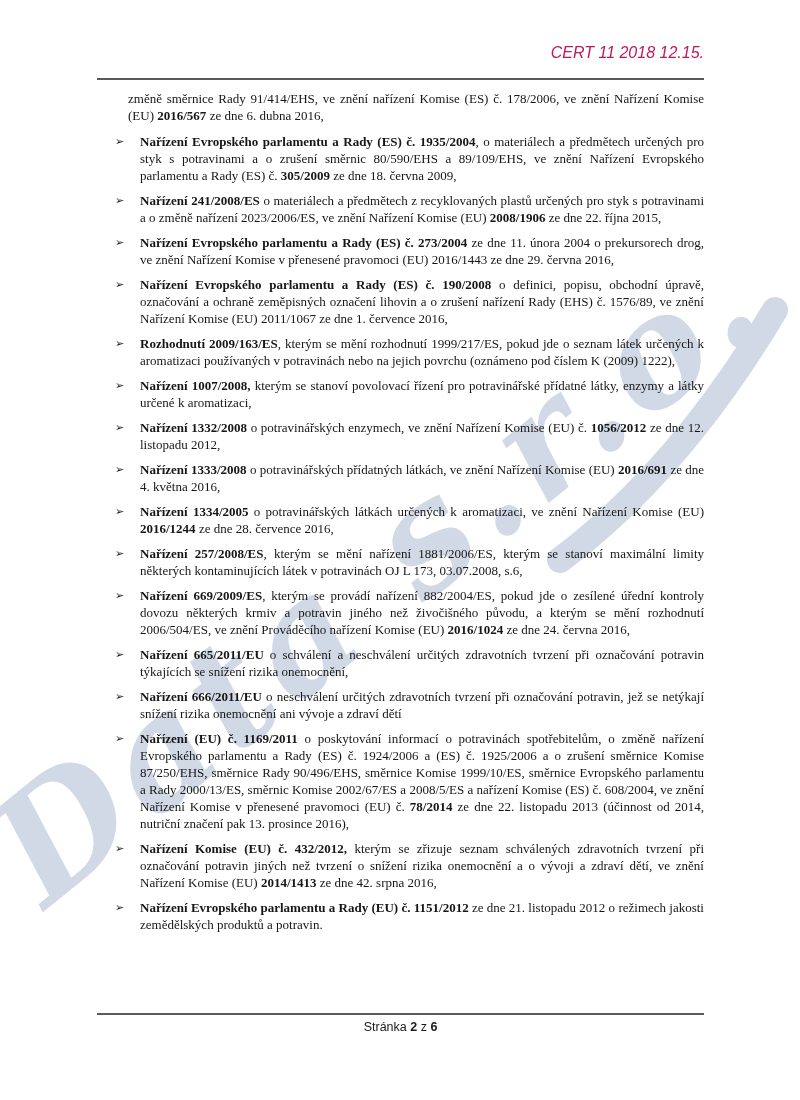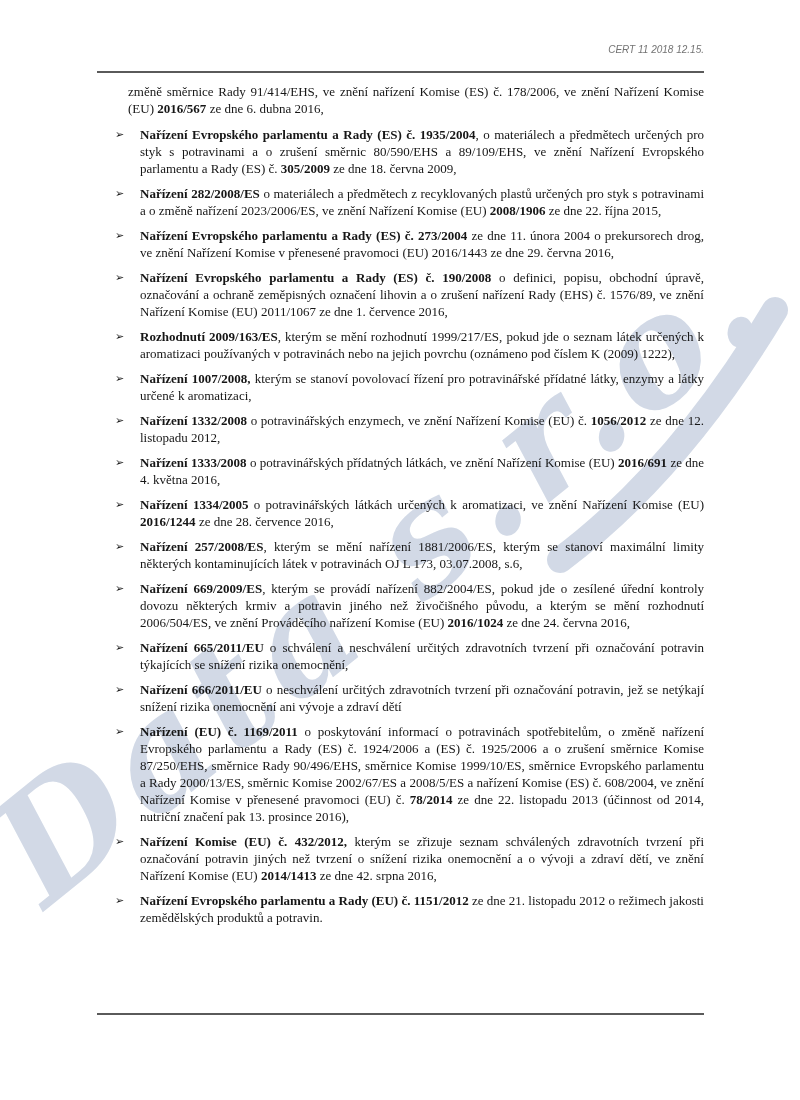--- a/index.html
+++ b/index.html
@@ -2,21 +2,21 @@
 <html><head>
 <meta charset="utf-8">
 <style>
   html,body{margin:0;padding:0;}
   body{width:800px;height:1100px;background:#ffffff;position:relative;overflow:hidden;
        font-family:"Liberation Serif", serif;color:#161616;}
   .sheet{position:relative;width:800px;height:1100px;}
   .watermark-svg{position:absolute;left:0;top:0;z-index:0;pointer-events:none;}
   .content{position:absolute;left:97px;top:0;width:607px;z-index:1;}
   .doc-header{padding-top:44px;text-align:right;
-      font-family:"Liberation Sans", sans-serif;font-style:italic;font-size:10px;color:#737373;}
+      font-family:"Liberation Sans", sans-serif;font-style:italic;font-size:16px;color:#be185d;}
   .header-rule{border:none;border-top:2px solid #5a5a5a;margin:16px 0 0 0;}
   .body-text{margin-top:10px;font-size:13px;line-height:17px;text-align:justify;}
   .intro{padding-left:31px;margin:0 0 9px 0;}
   ul.reg-list{list-style:none;margin:0;padding:0;}
   ul.reg-list li{position:relative;padding-left:43px;margin:0 0 8px 0;}
   ul.reg-list li .bullet{position:absolute;left:18px;top:0;font-size:11px;color:#161616;
       font-family:"DejaVu Sans", sans-serif;}
   .b{font-weight:bold;}
   .doc-footer{position:absolute;left:97px;bottom:0;top:1013px;width:607px;z-index:1;}
   .footer-rule{border:none;border-top:2px solid #5a5a5a;margin:0;}
@@ -38,36 +38,37 @@
   <div class="content">
     <div class="doc-header">
       <span>CERT 11 2018 12.15.</span>
     </div>
     <hr class="header-rule">
 
     <div class="body-text">
       <p class="intro"><span>změně směrnice Rady 91/414/EHS, ve znění nařízení Komise (ES) č. 178/2006, ve znění Nařízení Komise (EU) </span><span class="b">2016/567</span><span> ze dne 6. dubna 2016,</span></p>
       <ul class="reg-list">
           <li><span class="bullet">➢</span><span class="b">Nařízení Evropského parlamentu a Rady (ES) č. 1935/2004</span><span>, o materiálech a předmětech určených pro styk s potravinami a o zrušení směrnic 80/590/EHS a 89/109/EHS, ve znění Nařízení Evropského parlamentu a Rady (ES) č. </span><span class="b">305/2009</span><span> ze dne 18. června 2009,</span></li>
-          <li><span class="bullet">➢</span><span class="b">Nařízení 282/2008/ES</span><span> o materiálech a předmětech z recyklovaných plastů určených pro styk s potravinami a o změně nařízení 2023/2006/ES, ve znění Nařízení Komise (EU) </span><span class="b">2008/1906</span><span> ze dne 22. října 2015,</span></li>
+          <li><span class="bullet">➢</span><span class="b">Nařízení 241/2008/ES</span><span> o materiálech a předmětech z recyklovaných plastů určených pro styk s potravinami a o změně nařízení 2023/2006/ES, ve znění Nařízení Komise (EU) </span><span class="b">2008/1906</span><span> ze dne 22. října 2015,</span></li>
           <li><span class="bullet">➢</span><span class="b">Nařízení Evropského parlamentu a Rady (ES) č. 273/2004</span><span> ze dne 11. února 2004 o prekursorech drog, ve znění Nařízení Komise v přenesené pravomoci (EU) 2016/1443 ze dne 29. června 2016,</span></li>
           <li><span class="bullet">➢</span><span class="b">Nařízení Evropského parlamentu a Rady (ES) č. 190/2008</span><span> o definici, popisu, obchodní úpravě, označování a ochraně zeměpisných označení lihovin a o zrušení nařízení Rady (EHS) č. 1576/89, ve znění Nařízení Komise (EU) 2011/1067 ze dne 1. července 2016,</span></li>
           <li><span class="bullet">➢</span><span class="b">Rozhodnutí 2009/163/ES</span><span>, kterým se mění rozhodnutí 1999/217/ES, pokud jde o seznam látek určených k aromatizaci používaných v potravinách nebo na jejich povrchu (oznámeno pod číslem K (2009) 1222),</span></li>
           <li><span class="bullet">➢</span><span class="b">Nařízení 1007/2008,</span><span> kterým se stanoví povolovací řízení pro potravinářské přídatné látky, enzymy a látky určené k aromatizaci,</span></li>
           <li><span class="bullet">➢</span><span class="b">Nařízení 1332/2008</span><span> o potravinářských enzymech, ve znění Nařízení Komise (EU) č. </span><span class="b">1056/2012</span><span> ze dne 12. listopadu 2012,</span></li>
           <li><span class="bullet">➢</span><span class="b">Nařízení 1333/2008</span><span> o potravinářských přídatných látkách, ve znění Nařízení Komise (EU) </span><span class="b">2016/691</span><span> ze dne 4. května 2016,</span></li>
           <li><span class="bullet">➢</span><span class="b">Nařízení 1334/2005</span><span> o potravinářských látkách určených k aromatizaci, ve znění Nařízení Komise (EU) </span><span class="b">2016/1244</span><span> ze dne 28. července 2016,</span></li>
           <li><span class="bullet">➢</span><span class="b">Nařízení 257/2008/ES</span><span>, kterým se mění nařízení 1881/2006/ES, kterým se stanoví maximální limity některých kontaminujících látek v potravinách  OJ L 173, 03.07.2008, s.6,</span></li>
           <li><span class="bullet">➢</span><span class="b">Nařízení 669/2009/ES</span><span>, kterým se provádí nařízení  882/2004/ES, pokud jde o zesílené úřední kontroly dovozu některých krmiv a potravin jiného než živočišného původu, a kterým se mění rozhodnutí 2006/504/ES, ve znění Prováděcího nařízení Komise (EU) </span><span class="b">2016/1024</span><span> ze dne 24. června 2016,</span></li>
           <li><span class="bullet">➢</span><span class="b">Nařízení 665/2011/EU</span><span> o schválení a neschválení určitých zdravotních tvrzení při označování potravin týkajících se snížení rizika onemocnění,</span></li>
           <li><span class="bullet">➢</span><span class="b">Nařízení 666/2011/EU</span><span> o neschválení určitých zdravotních tvrzení při označování potravin, jež se netýkají snížení rizika onemocnění ani vývoje a zdraví dětí</span></li>
           <li><span class="bullet">➢</span><span class="b">Nařízení (EU) č. 1169/2011</span><span>  o poskytování informací o potravinách spotřebitelům, o změně nařízení Evropského parlamentu a Rady (ES) č. 1924/2006 a (ES) č. 1925/2006 a o zrušení směrnice Komise 87/250/EHS, směrnice Rady 90/496/EHS, směrnice Komise 1999/10/ES, směrnice Evropského parlamentu a Rady 2000/13/ES, směrnic Komise 2002/67/ES a 2008/5/ES a nařízení Komise (ES) č. 608/2004, ve znění Nařízení Komise v přenesené pravomoci (EU) č. </span><span class="b">78/2014</span><span> ze dne 22. listopadu 2013 (účinnost od 2014, nutriční značení pak 13. prosince 2016),</span></li>
           <li><span class="bullet">➢</span><span class="b">Nařízení Komise (EU) č. 432/2012,</span><span> kterým se zřizuje seznam schválených zdravotních tvrzení při označování potravin jiných než tvrzení o snížení rizika onemocnění a o vývoji a zdraví dětí, ve znění Nařízení Komise (EU) </span><span class="b">2014/1413</span><span> ze dne 42. srpna 2016,</span></li>
           <li><span class="bullet">➢</span><span class="b">Nařízení Evropského parlamentu a Rady (EU) č. 1151/2012</span><span> ze dne 21. listopadu 2012 o režimech jakosti zemědělských produktů a potravin.</span></li>
         </ul>
     </div>
   </div>
 
   <div class="doc-footer">
     <hr class="footer-rule">
+    <div class="footer-text"><span>Stránka </span><span class="b">2</span><span> z </span><span class="b">6</span></div>
   </div>
 
 </div>
 
 </body></html>

